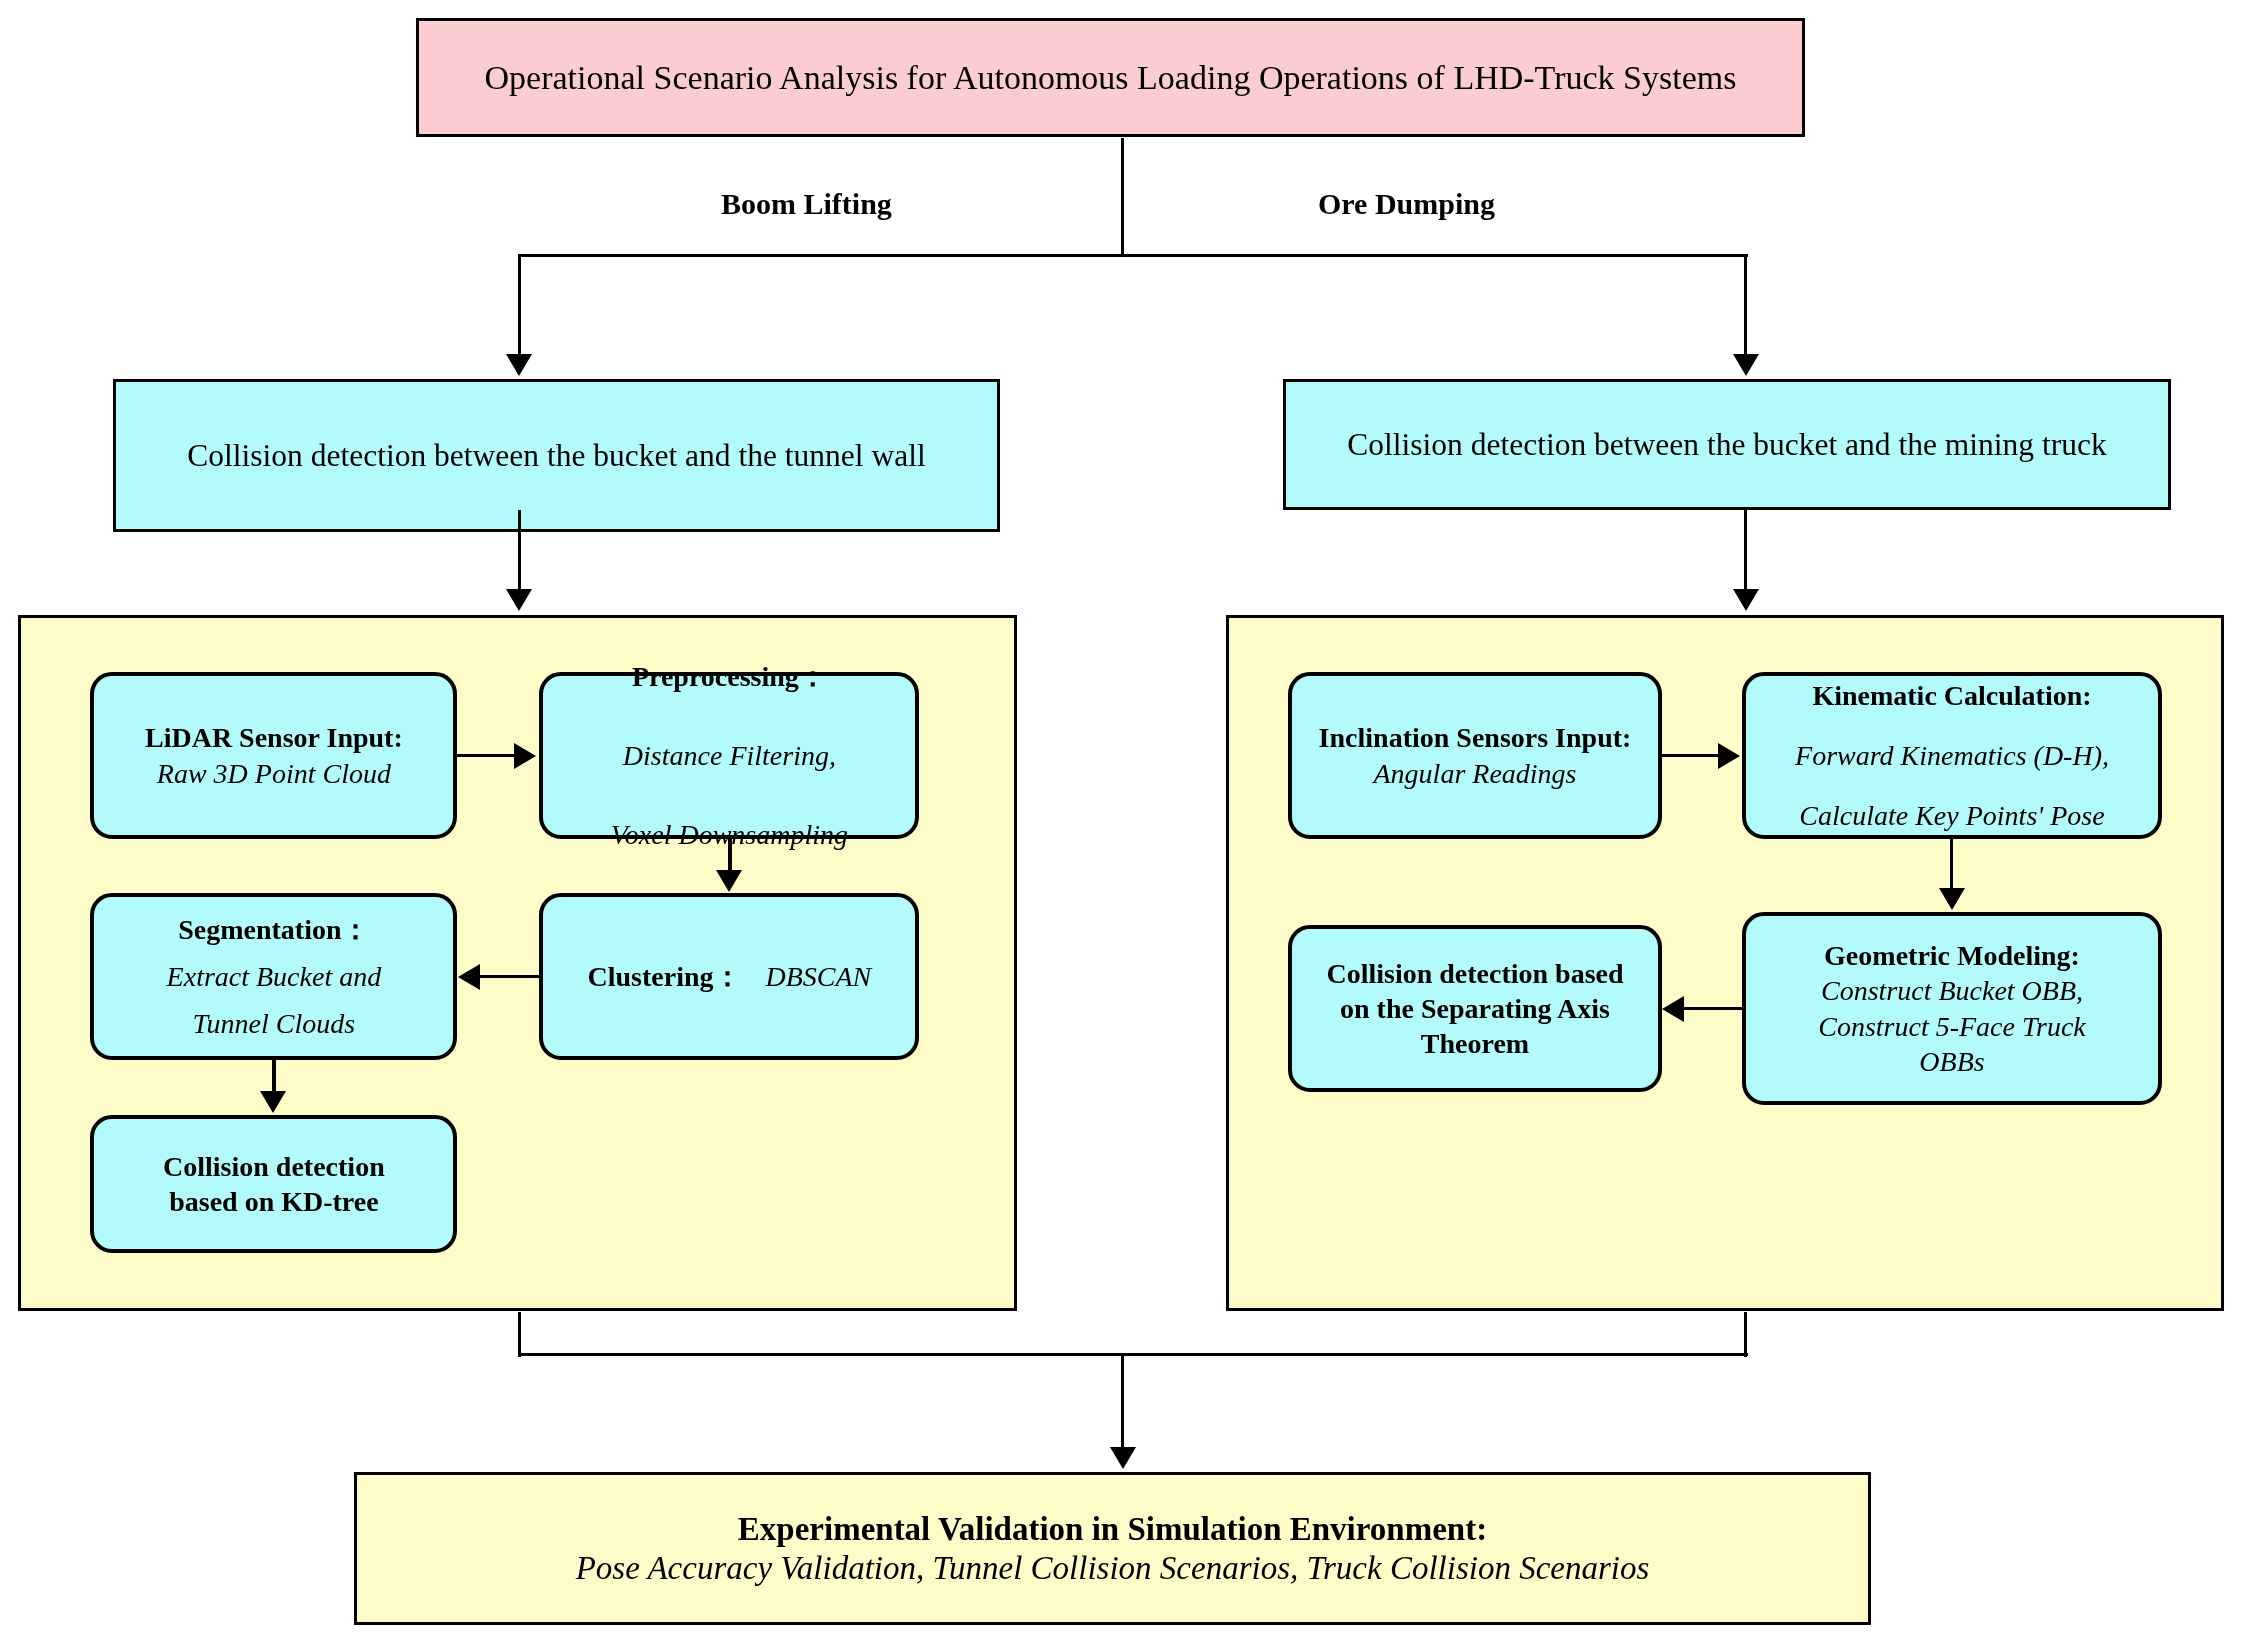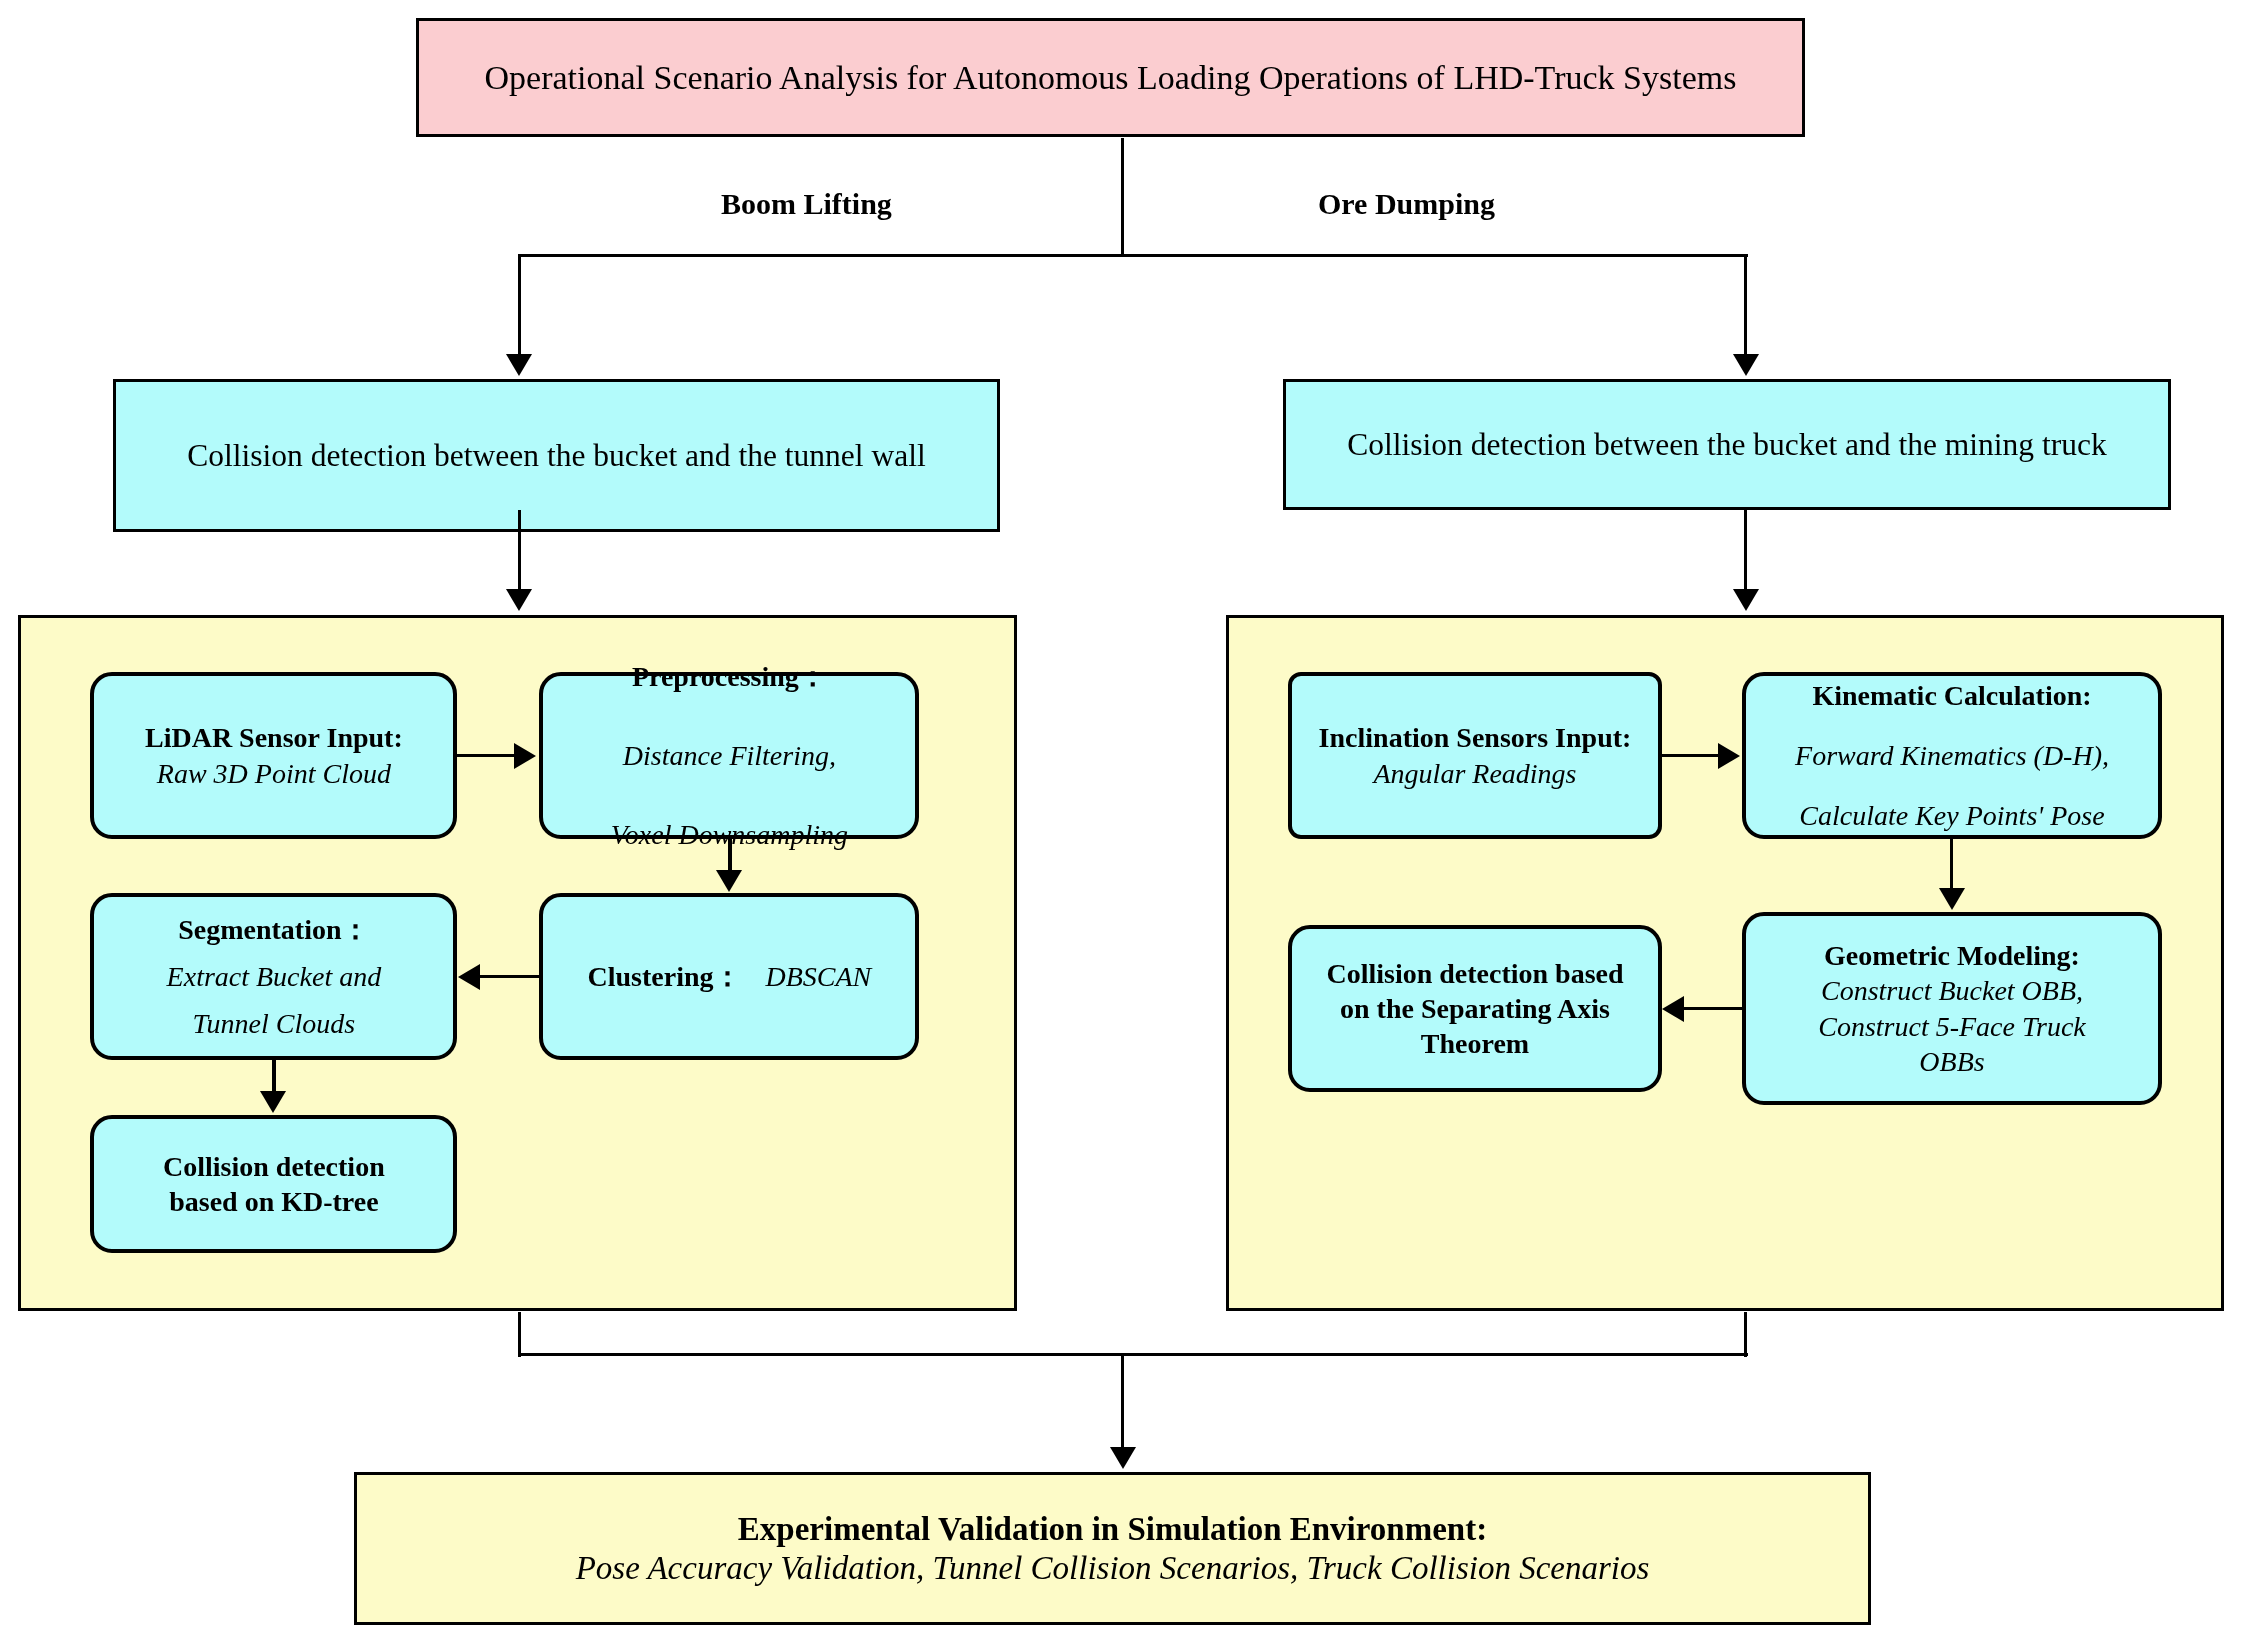--- a/index.html
+++ b/index.html
@@ -103,21 +103,21 @@
   }
 
   
   #node-lidar       { left: 69px;  top: 54px;  width: 367px; height: 167px; }
   #node-preprocess  { left: 518px;  top: 54px;  width: 380px; height: 167px; gap: 44px; }
   #node-segment     { left: 69px;  top: 275px; width: 367px; height: 167px; gap: 12px; }
   #node-cluster     { left: 518px;  top: 275px; width: 380px; height: 167px; }
   #node-kdtree      { left: 69px;  top: 497px; width: 367px; height: 138px; }
 
   
-  #node-inclination { left: 59px;  top: 54px;  width: 374px; height: 167px; border-radius: 13px; }
+  #node-inclination { left: 59px;  top: 54px;  width: 374px; height: 167px; }
   #node-kinematic   { left: 513px; top: 54px;  width: 420px; height: 167px; gap: 25px; }
   #node-sat         { left: 59px;  top: 307px; width: 374px; height: 167px; }
   #node-geometric   { left: 513px; top: 294px; width: 420px; height: 193px; }
 
   
   #validation-box {
     left: 354px; top: 1472px;
     width: 1517px; height: 153px;
     font-size: 33px;
   }

